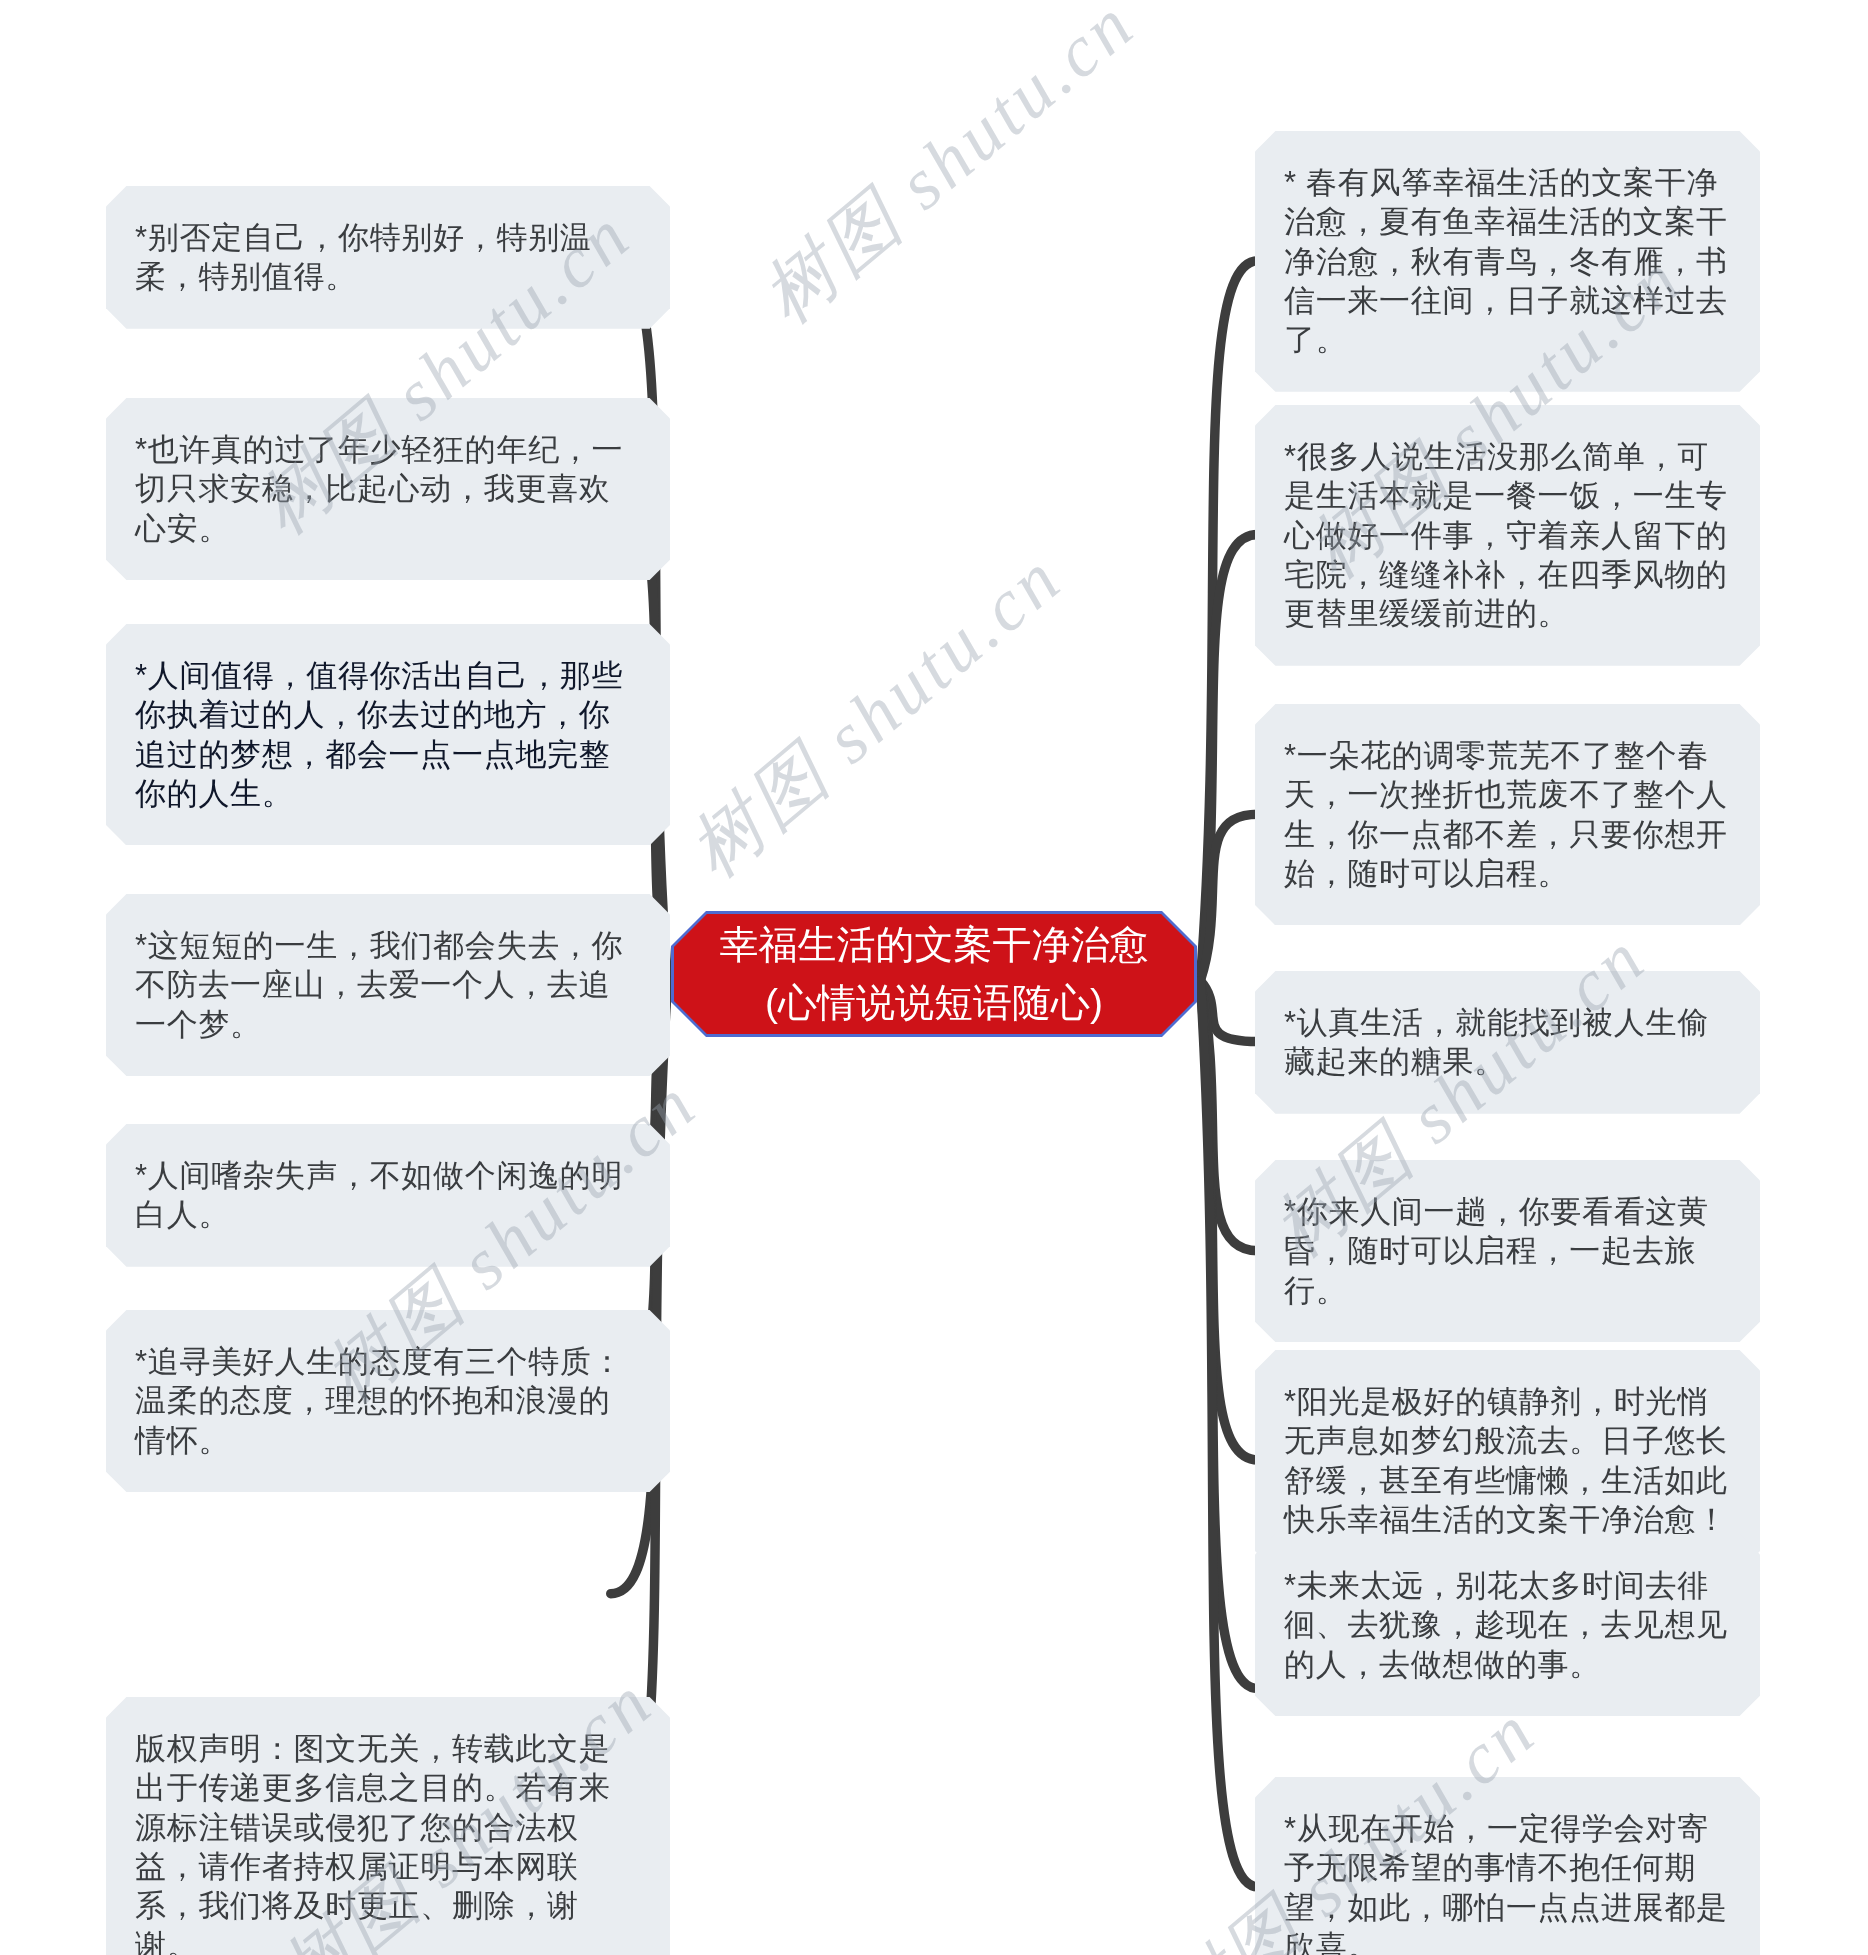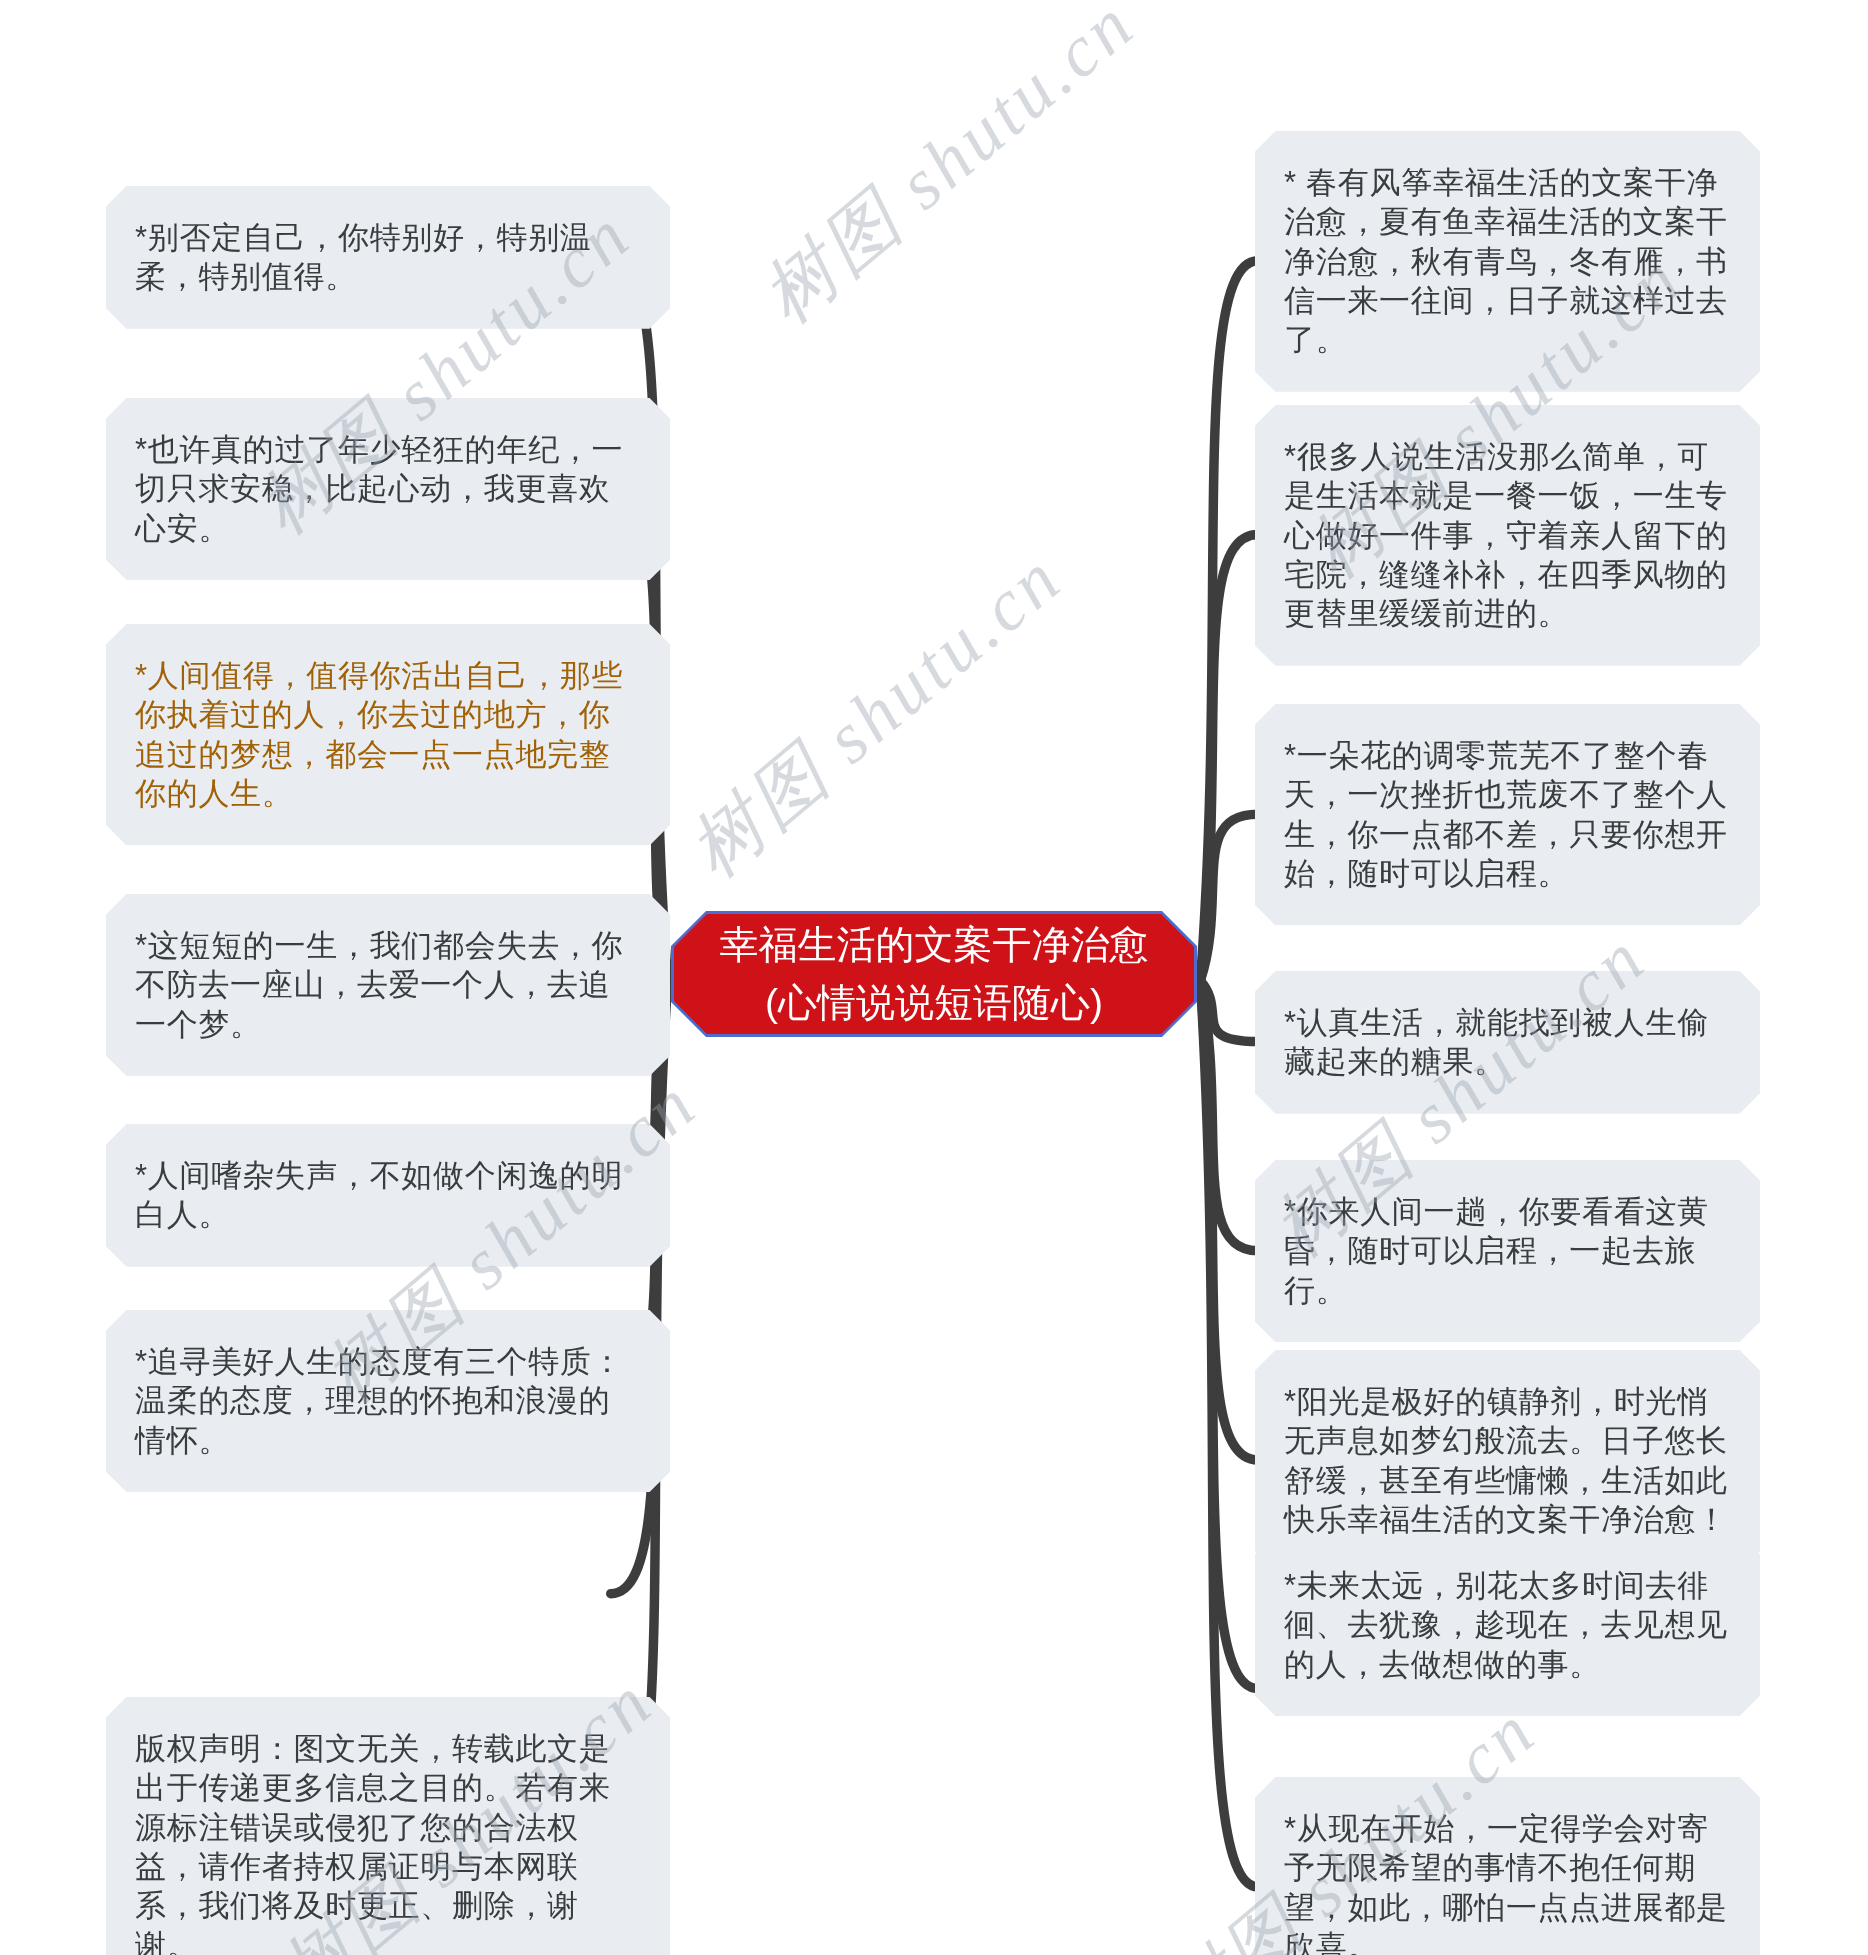--- a/index.html
+++ b/index.html
@@ -90,21 +90,21 @@
       <path d="M 1645 1344 C 1683 1229.828125 1629 1115.65625 1724 1115.65625" fill="none" stroke="#3d3d3d" stroke-width="13" stroke-linecap="round"></path>
       <path d="M 1645 1344 C 1683 1385.6640625 1629 1427.328125 1724 1427.328125" fill="none" stroke="#3d3d3d" stroke-width="13" stroke-linecap="round"></path>
       <path d="M 1645 1344 C 1683 1528.99609375 1629 1713.9921875 1724 1713.9921875" fill="none" stroke="#3d3d3d" stroke-width="13" stroke-linecap="round"></path>
       <path d="M 1645 1344 C 1683 1672.328125 1629 2000.65625 1724 2000.65625" fill="none" stroke="#3d3d3d" stroke-width="13" stroke-linecap="round"></path>
       <path d="M 1645 1344 C 1683 1828.99609375 1629 2313.9921875 1724 2313.9921875" fill="none" stroke="#3d3d3d" stroke-width="13" stroke-linecap="round"></path>
       <path d="M 1645 1344 C 1683 1964.828125 1629 2585.65625 1724 2585.65625" fill="none" stroke="#3d3d3d" stroke-width="13" stroke-linecap="round"></path>
     </svg>
 
   <div class="quote-box left" style="top: 186px; background: rgb(233, 237, 241); color: rgb(58, 61, 64);">*别否定自己，你特别好，特别温柔，特别值得。</div>
   <div class="quote-box left" style="top: 398px; background: rgb(233, 237, 241); color: rgb(58, 61, 64);">*也许真的过了年少轻狂的年纪，一切只求安稳，比起心动，我更喜欢心安。</div>
-  <div class="quote-box left" style="top: 624px; background: rgb(233, 237, 241); color: #a16207;">*人间值得，值得你活出自己，那些你执着过的人，你去过的地方，你追过的梦想，都会一点一点地完整你的人生。</div>
+  <div class="quote-box left" style="top: 624px; background: rgb(233, 237, 241); color: #0f172a;">*人间值得，值得你活出自己，那些你执着过的人，你去过的地方，你追过的梦想，都会一点一点地完整你的人生。</div>
   <div class="quote-box left" style="top: 894px; background: rgb(233, 237, 241); color: rgb(58, 61, 64);">*这短短的一生，我们都会失去，你不防去一座山，去爱一个人，去追一个梦。</div>
   <div class="quote-box left" style="top: 1124px; background: rgb(233, 237, 241); color: rgb(58, 61, 64);">*人间嗜杂失声，不如做个闲逸的明白人。</div>
   <div class="quote-box left" style="top: 1310px; background: rgb(233, 237, 241); color: rgb(58, 61, 64);">*追寻美好人生的态度有三个特质：温柔的态度，理想的怀抱和浪漫的情怀。</div>
   <div class="quote-box left" style="top: 1697px; background: rgb(233, 237, 241); color: rgb(58, 61, 64);">版权声明：图文无关，转载此文是出于传递更多信息之目的。若有来源标注错误或侵犯了您的合法权益，请作者持权属证明与本网联系，我们将及时更正、删除，谢谢。</div>
 
   <div class="quote-box right" style="top: 131px; background: rgb(233, 237, 241); color: rgb(58, 61, 64);">* 春有风筝幸福生活的文案干净治愈，夏有鱼幸福生活的文案干净治愈，秋有青鸟，冬有雁，书信一来一往间，日子就这样过去了。</div>
   <div class="quote-box right" style="top: 405px; background: rgb(233, 237, 241); color: rgb(58, 61, 64);">*很多人说生活没那么简单，可是生活本就是一餐一饭，一生专心做好一件事，守着亲人留下的宅院，缝缝补补，在四季风物的更替里缓缓前进的。</div>
   <div class="quote-box right" style="top: 704px; background: rgb(233, 237, 241); color: rgb(58, 61, 64);">*一朵花的调零荒芜不了整个春天，一次挫折也荒废不了整个人生，你一点都不差，只要你想开始，随时可以启程。</div>
   <div class="quote-box right" style="top: 971px; background: rgb(233, 237, 241); color: rgb(58, 61, 64);">*认真生活，就能找到被人生偷藏起来的糖果。</div>
   <div class="quote-box right" style="top: 1160px; background: rgb(233, 237, 241); color: rgb(58, 61, 64);">*你来人间一趟，你要看看这黄昏，随时可以启程，一起去旅行。</div>

